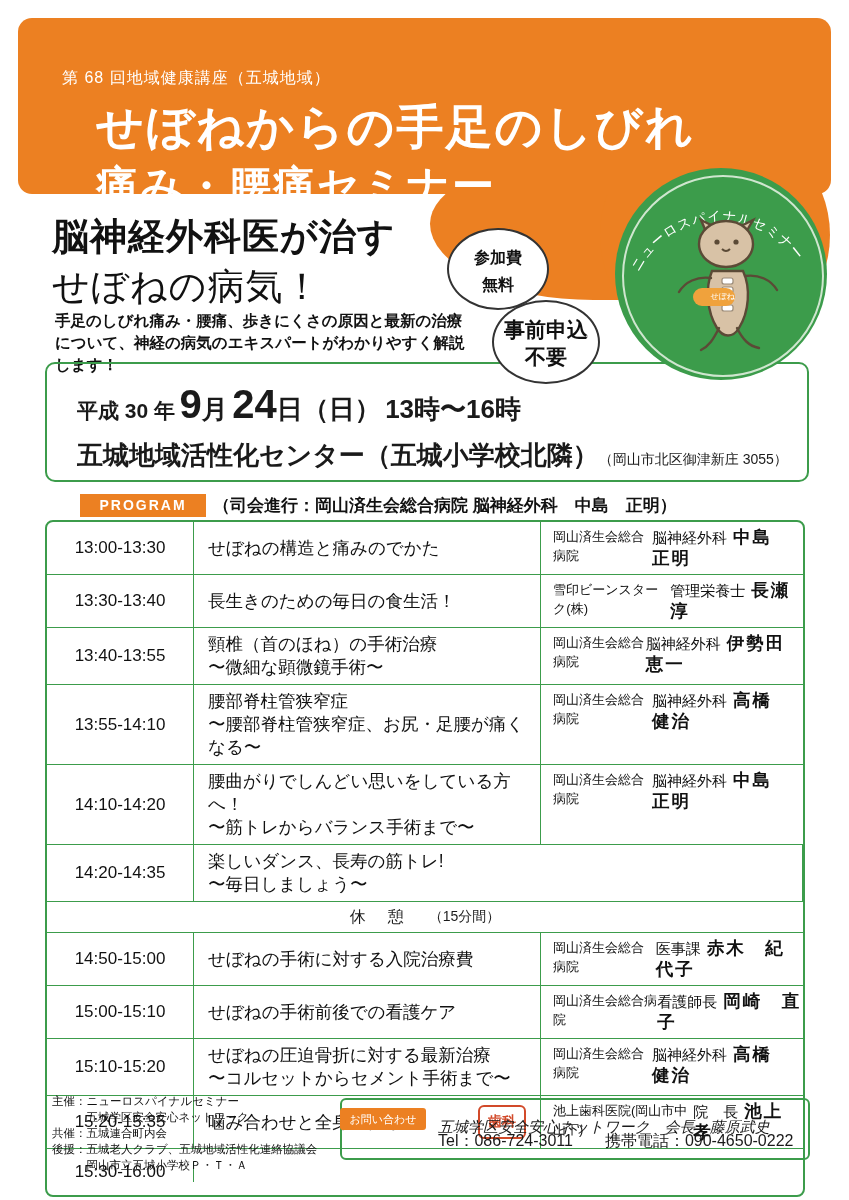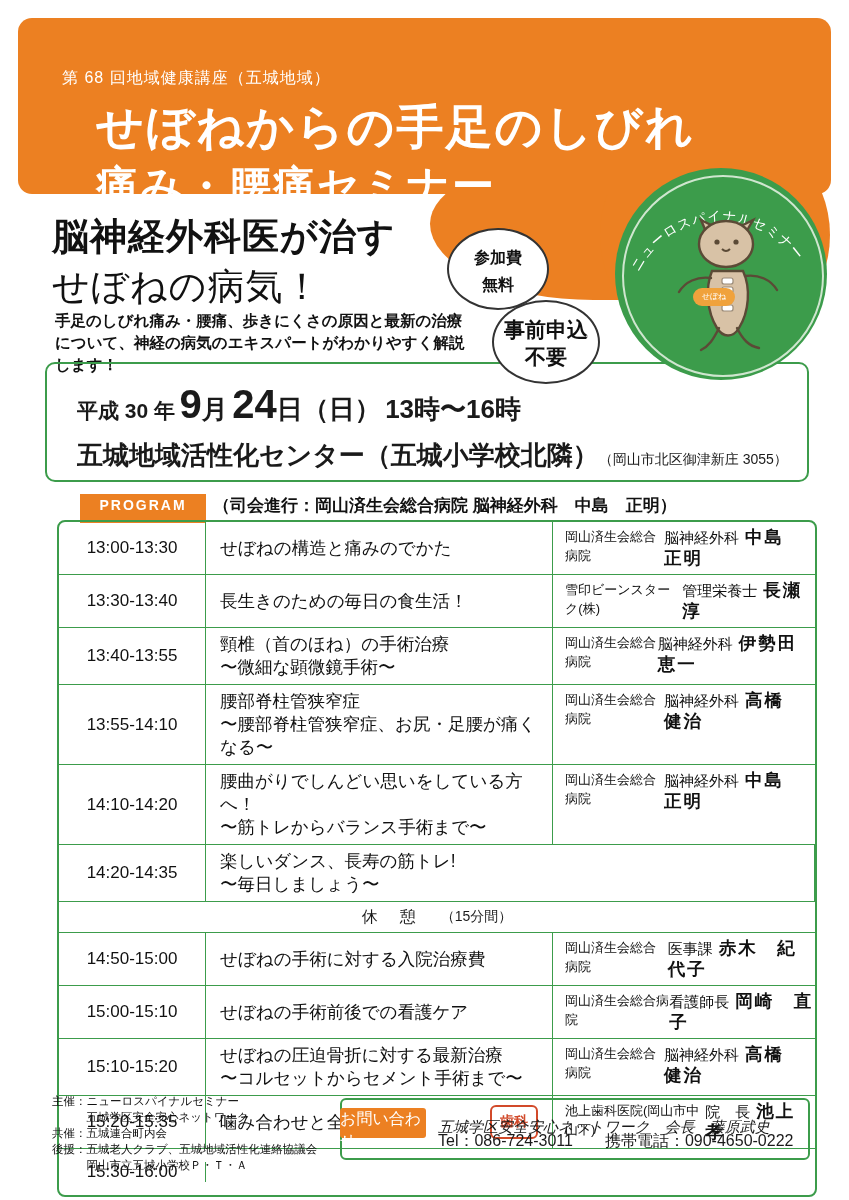--- a/index.html
+++ b/index.html
@@ -21,21 +21,21 @@
 
   
   .circle{position:absolute;left:615px;top:168px;width:212px;height:212px;border-radius:50%;
           background:#3c9c4b;z-index:2;}
   .circle .ring{position:absolute;left:7px;top:7px;width:198px;height:198px;border-radius:50%;
           border:2px solid #cfe6cf;}
   .circle .arcLabel{position:absolute;left:0;top:0;width:212px;height:212px;}
   .circle .arcLabel text{fill:#ffffff;font-size:13.5px;font-family:"Liberation Sans",sans-serif;letter-spacing:1px;}
   .cat{position:absolute;left:52px;top:48px;width:120px;height:140px;}
   .catname{position:absolute;left:78px;top:120px;width:42px;height:18px;border-radius:9px;background:#f0a23c;
-           color:#fff;font-size:8px;text-align:center;line-height:18px;}
+           color:#fff;font-size:8px;text-align:right;line-height:18px;}
 
   
   .headline1{position:absolute;left:52px;top:212px;font-size:37px;font-weight:bold;color:#111;letter-spacing:1px;}
   .headline2{position:absolute;left:52px;top:262px;font-size:37px;font-weight:normal;color:#111;letter-spacing:1px;}
   .lead{position:absolute;left:55px;top:310px;width:420px;font-size:15.5px;font-weight:bold;line-height:22px;color:#111;}
 
   
   .bubble{position:absolute;background:#ffffff;border:2px solid #333;border-radius:50%;z-index:3;
           text-align:center;font-weight:bold;color:#111;}
   .bubble.free{left:447px;top:228px;width:102px;height:82px;font-size:16px;line-height:27px;padding-top:14px;box-sizing:border-box;}
@@ -45,26 +45,26 @@
   .datebox{position:absolute;left:45px;top:362px;width:760px;height:116px;border:2px solid #3c9c4b;border-radius:10px;}
   .dateline{position:absolute;left:30px;top:18px;white-space:nowrap;}
   .dateline .sm{font-size:21px;font-weight:bold;}
   .dateline .big{font-size:40px;font-weight:bold;}
   .dateline .mid{font-size:26px;font-weight:bold;}
   .venue{position:absolute;left:30px;top:74px;white-space:nowrap;}
   .venue .v1{font-size:26px;font-weight:bold;}
   .venue .v2{font-size:14px;}
 
   
-  .progtag{position:absolute;left:80px;top:494px;width:126px;height:29px;background:#ec8022;color:#fff;
+  .progtag{position:absolute;left:80px;top:494px;width:126px;height:23px;background:#ec8022;color:#fff;
            font-size:14px;font-weight:bold;letter-spacing:2px;text-align:center;line-height:23px;}
   .mc{position:absolute;left:213px;top:494px;font-size:17px;font-weight:bold;color:#111;}
 
   .table{position:absolute;left:45px;top:520px;width:760px;border:2px solid #3c9c4b;border-radius:8px;
-         box-sizing:border-box;overflow:hidden;margin-left:12px;}
+         box-sizing:border-box;overflow:hidden;}
   .row{display:flex;border-bottom:1px solid #3c9c4b;min-height:44px;align-items:stretch;}
   .row:last-child{border-bottom:none;}
   .c-time{width:146px;flex:0 0 146px;border-right:1px solid #3c9c4b;display:flex;align-items:center;
           justify-content:center;font-size:17px;color:#111;}
   .c-topic{flex:1 1 auto;border-right:1px solid #3c9c4b;display:flex;flex-direction:column;
            justify-content:center;padding:5px 0 5px 14px;position:relative;}
   .c-topic .l1{font-size:17.5px;line-height:23px;color:#111;}
   .c-topic .l2{font-size:17.5px;line-height:23px;color:#111;}
   .c-spk{width:250px;flex:0 0 250px;display:flex;flex-direction:row;justify-content:center;padding:5px 0 5px 12px;}
   .c-spk .org{font-size:13px;line-height:19px;color:#111;}
@@ -76,22 +76,22 @@
   .full-row{display:flex;align-items:center;min-height:46px;}
   .full-row .c-time{width:146px;flex:0 0 146px;}
   .full-row .txt{padding-left:14px;font-size:17.5px;}
   .dental{position:absolute;right:14px;top:50%;transform:translateY(-50%);width:44px;height:30px;
           border:2px solid #d24a2a;border-radius:6px;color:#d24a2a;font-size:14px;font-weight:bold;
           display:flex;align-items:center;justify-content:center;}
 
   
   .sponsors{position:absolute;left:52px;top:1093px;font-size:11.5px;line-height:16px;color:#111;}
   .contactbox{position:absolute;left:340px;top:1098px;width:466px;height:58px;border:2px solid #3c9c4b;border-radius:6px;}
-  .contact-tag{position:absolute;left:-2px;top:8px;width:86px;height:30px;background:#ec8022;color:#fff;font-size:16px;
-               line-height:22px;border-radius:3px;}
+  .contact-tag{position:absolute;left:-2px;top:8px;width:86px;height:22px;background:#ec8022;color:#fff;font-size:11px;
+               text-align:center;line-height:22px;border-radius:3px;}
   .contact-l1{position:absolute;left:96px;top:18px;font-size:15px;font-style:italic;}
   .contact-l2{position:absolute;left:96px;top:31px;font-size:16px;}
 </style>
 </head>
 <body>
 
 <div class="page">
 
   <div class="blob"></div>
   <div class="blob2"></div>

